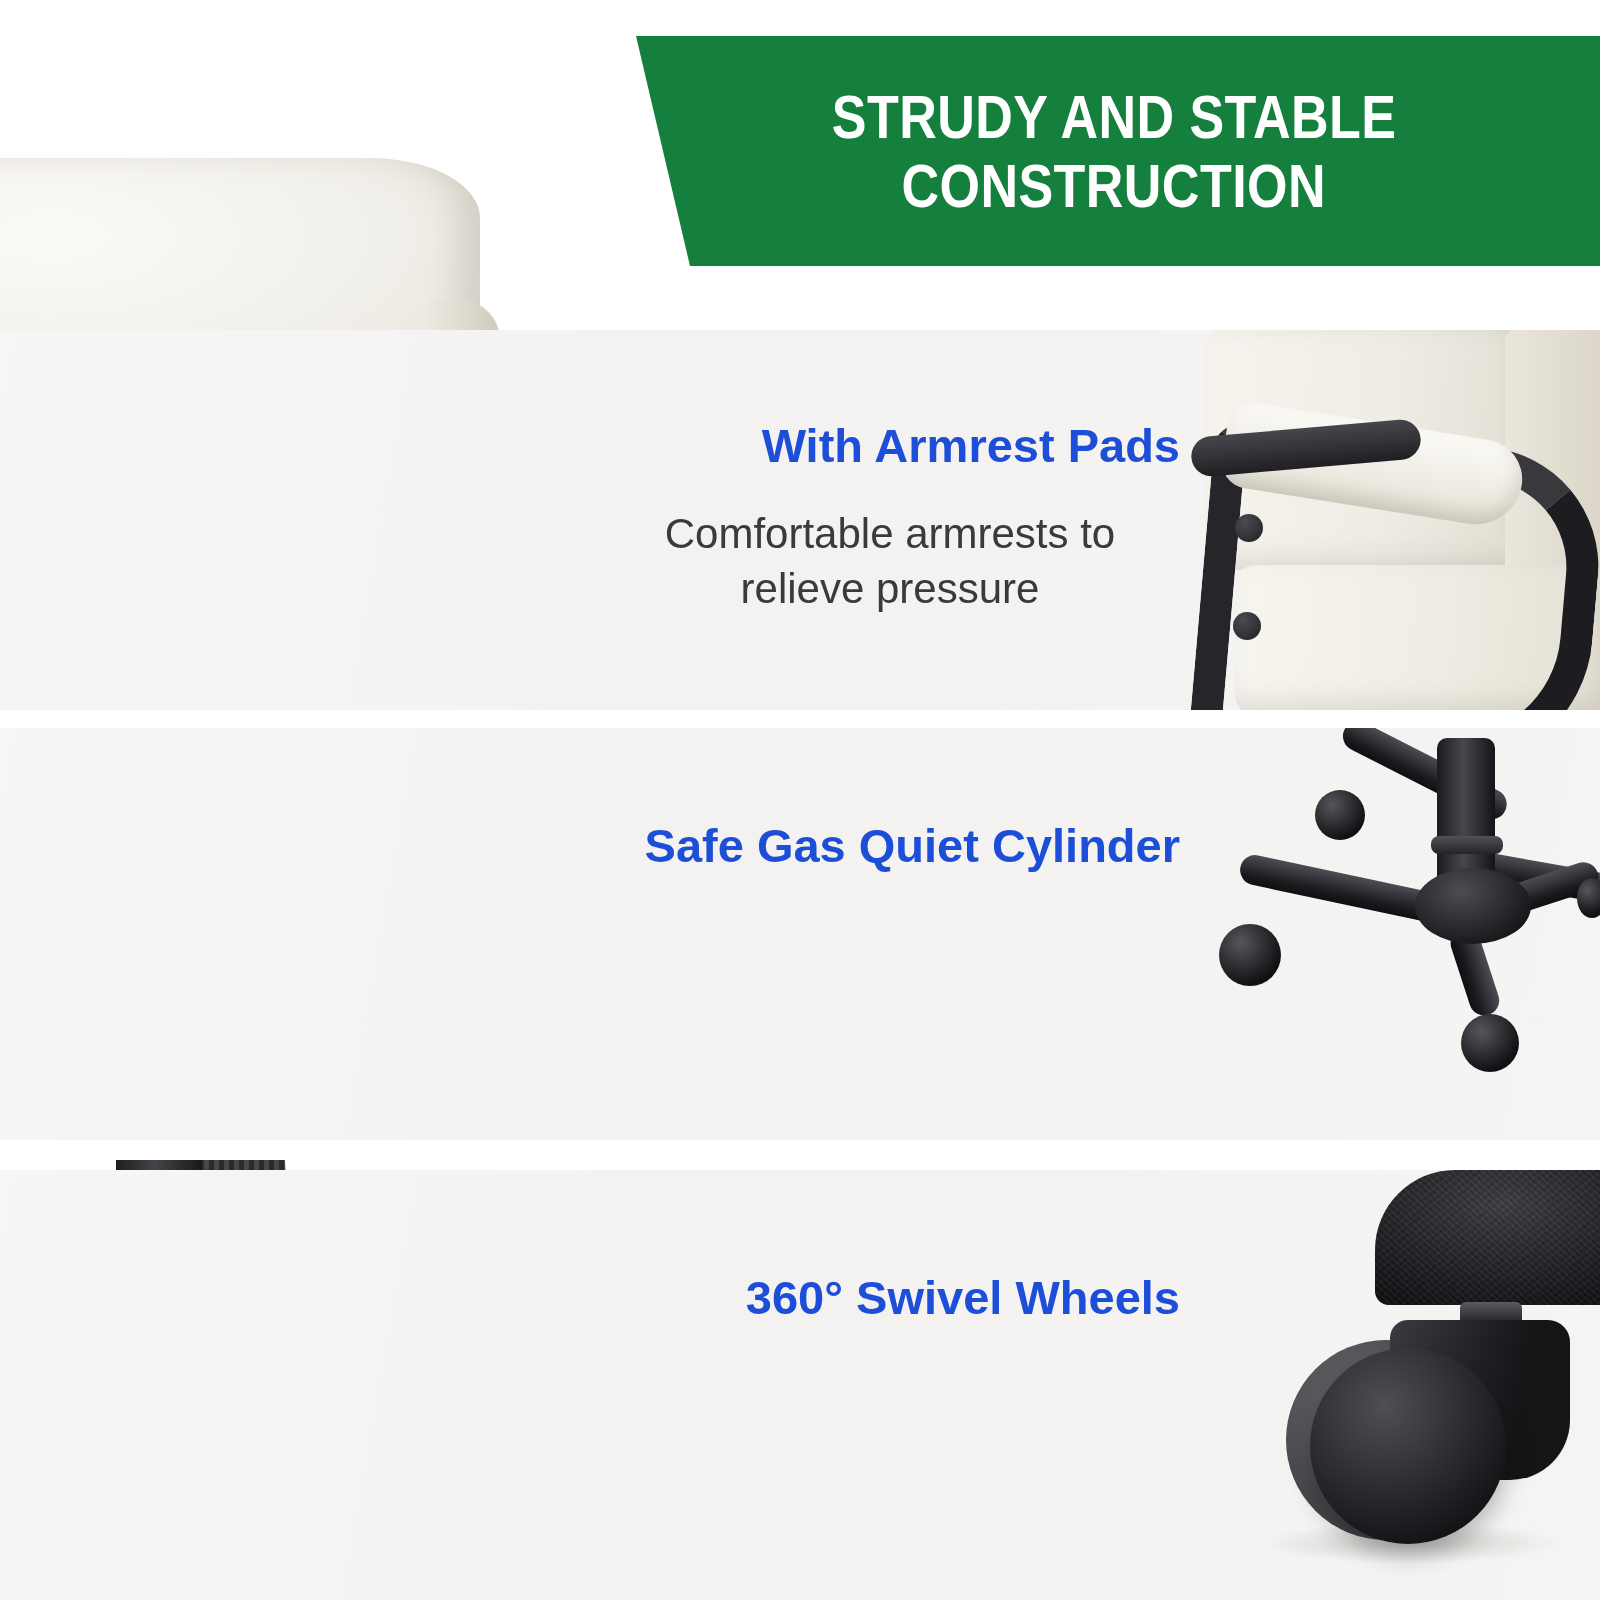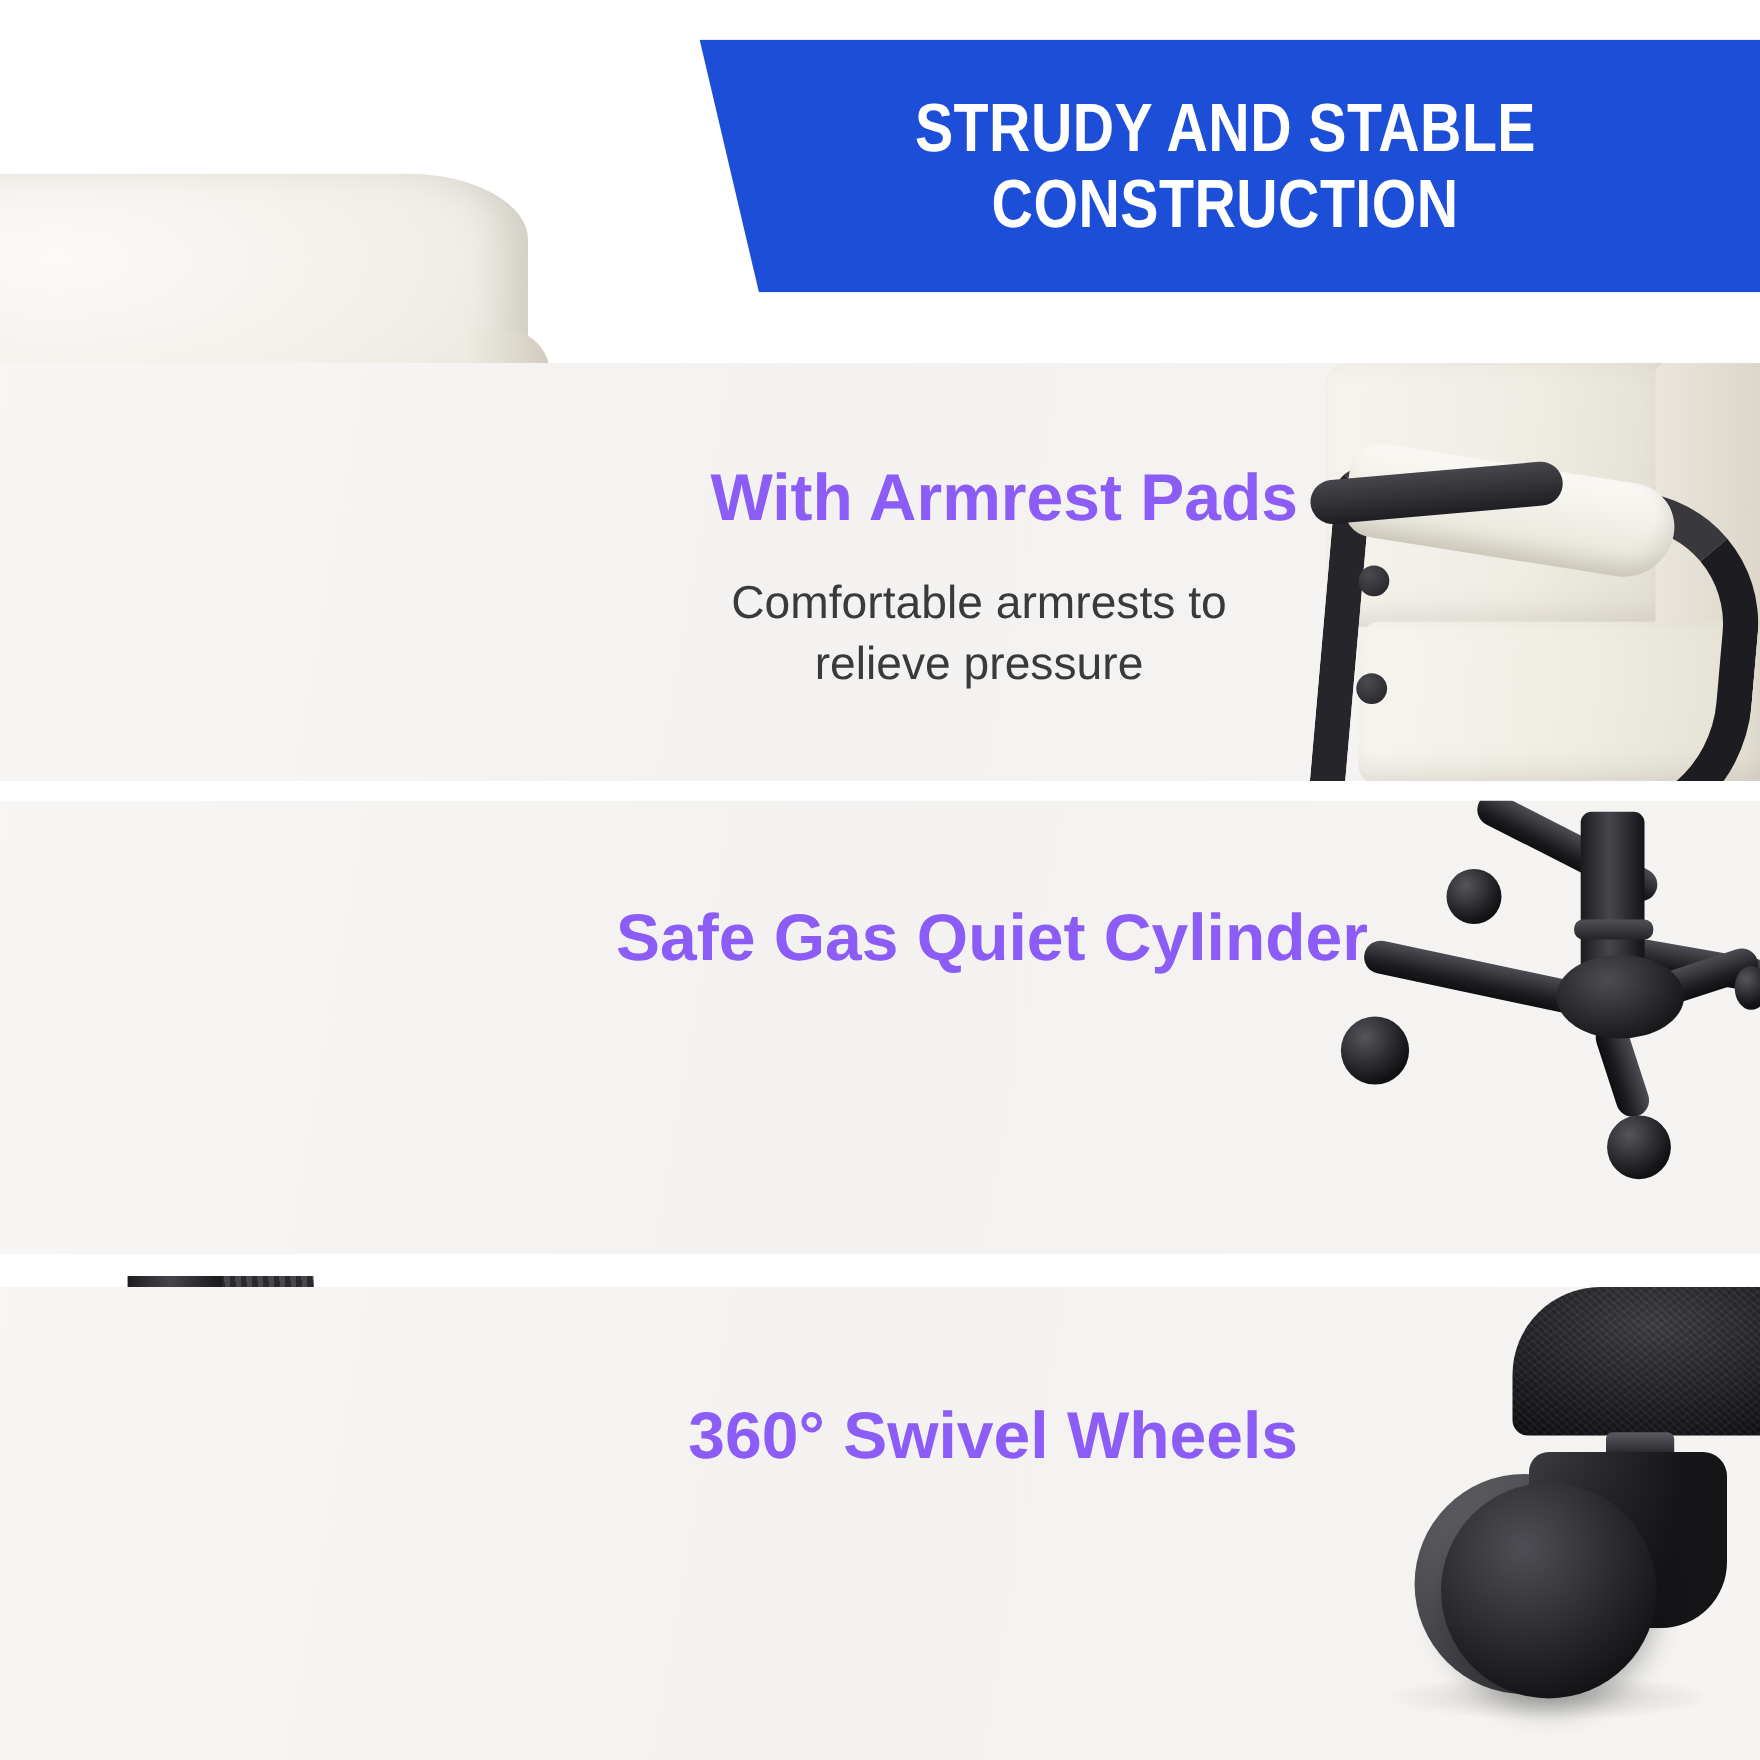--- a/index.html
+++ b/index.html
@@ -3,21 +3,21 @@
 <meta charset="utf-8">
 <style>
   html,body{margin:0;padding:0;background:#fff;}
   body{width:1600px;height:1600px;position:relative;overflow:hidden;
        font-family:"Liberation Sans","DejaVu Sans",sans-serif;}
 
   .stage{position:absolute;inset:0;background:#ffffff;}
 
   
   .banner{position:absolute;left:628px;top:36px;width:972px;height:230px;
-          background:#1d4ed8;
+          background:#15803d;
           clip-path:polygon(8px 0, 100% 0, 100% 100%, 62px 100%);
           display:flex;flex-direction:column;align-items:center;
           justify-content:center;gap:4px;}
   .banner-line{color:#ffffff;font-weight:700;letter-spacing:0.5px;
                font-size:62px;line-height:1.05;text-align:center;
                transform:scaleX(0.84);transform-origin:center;white-space:nowrap;}
 
   
   .panel{position:absolute;left:0;width:1600px;overflow:hidden;
          background:linear-gradient(100deg,#f7f6f5 0%,#f3f2f0 45%,#f5f4f2 100%);}
@@ -29,21 +29,21 @@
   #divider-1{top:710px;}
   #divider-2{top:1140px;}
   .top-gap{position:absolute;left:560px;top:266px;width:1040px;height:64px;background:#fff;}
 
   
   .textblock{position:absolute;text-align:right;}
   #text-1{left:600px;top:420px;width:580px;}
   #text-2{left:560px;top:820px;width:620px;}
   #text-3{left:600px;top:1240px;width:580px;margin-top:32px;}
 
-  .feat-title{color:#8b5cf6;font-weight:700;font-size:60px;line-height:1.1;
+  .feat-title{color:#1d4ed8;font-weight:700;font-size:47px;line-height:1.1;
               margin:0 0 34px 0;white-space:nowrap;}
   .feat-desc{color:#3a3a3c;font-weight:400;font-size:42px;line-height:1.32;margin:0;text-align:center;}
 
   
   .photo{position:absolute;overflow:hidden;}
   #photo-main{left:-180px;top:150px;width:800px;height:1450px;}
 
   .back-upper{position:absolute;left:0;top:8px;width:660px;height:260px;
       background:radial-gradient(ellipse at 35% 30%,#fbfaf7 0%,#f1efe9 55%,#e4e1d8 100%);
       border-radius:60px 110px 40px 30px/50px 60px 30px 30px;

